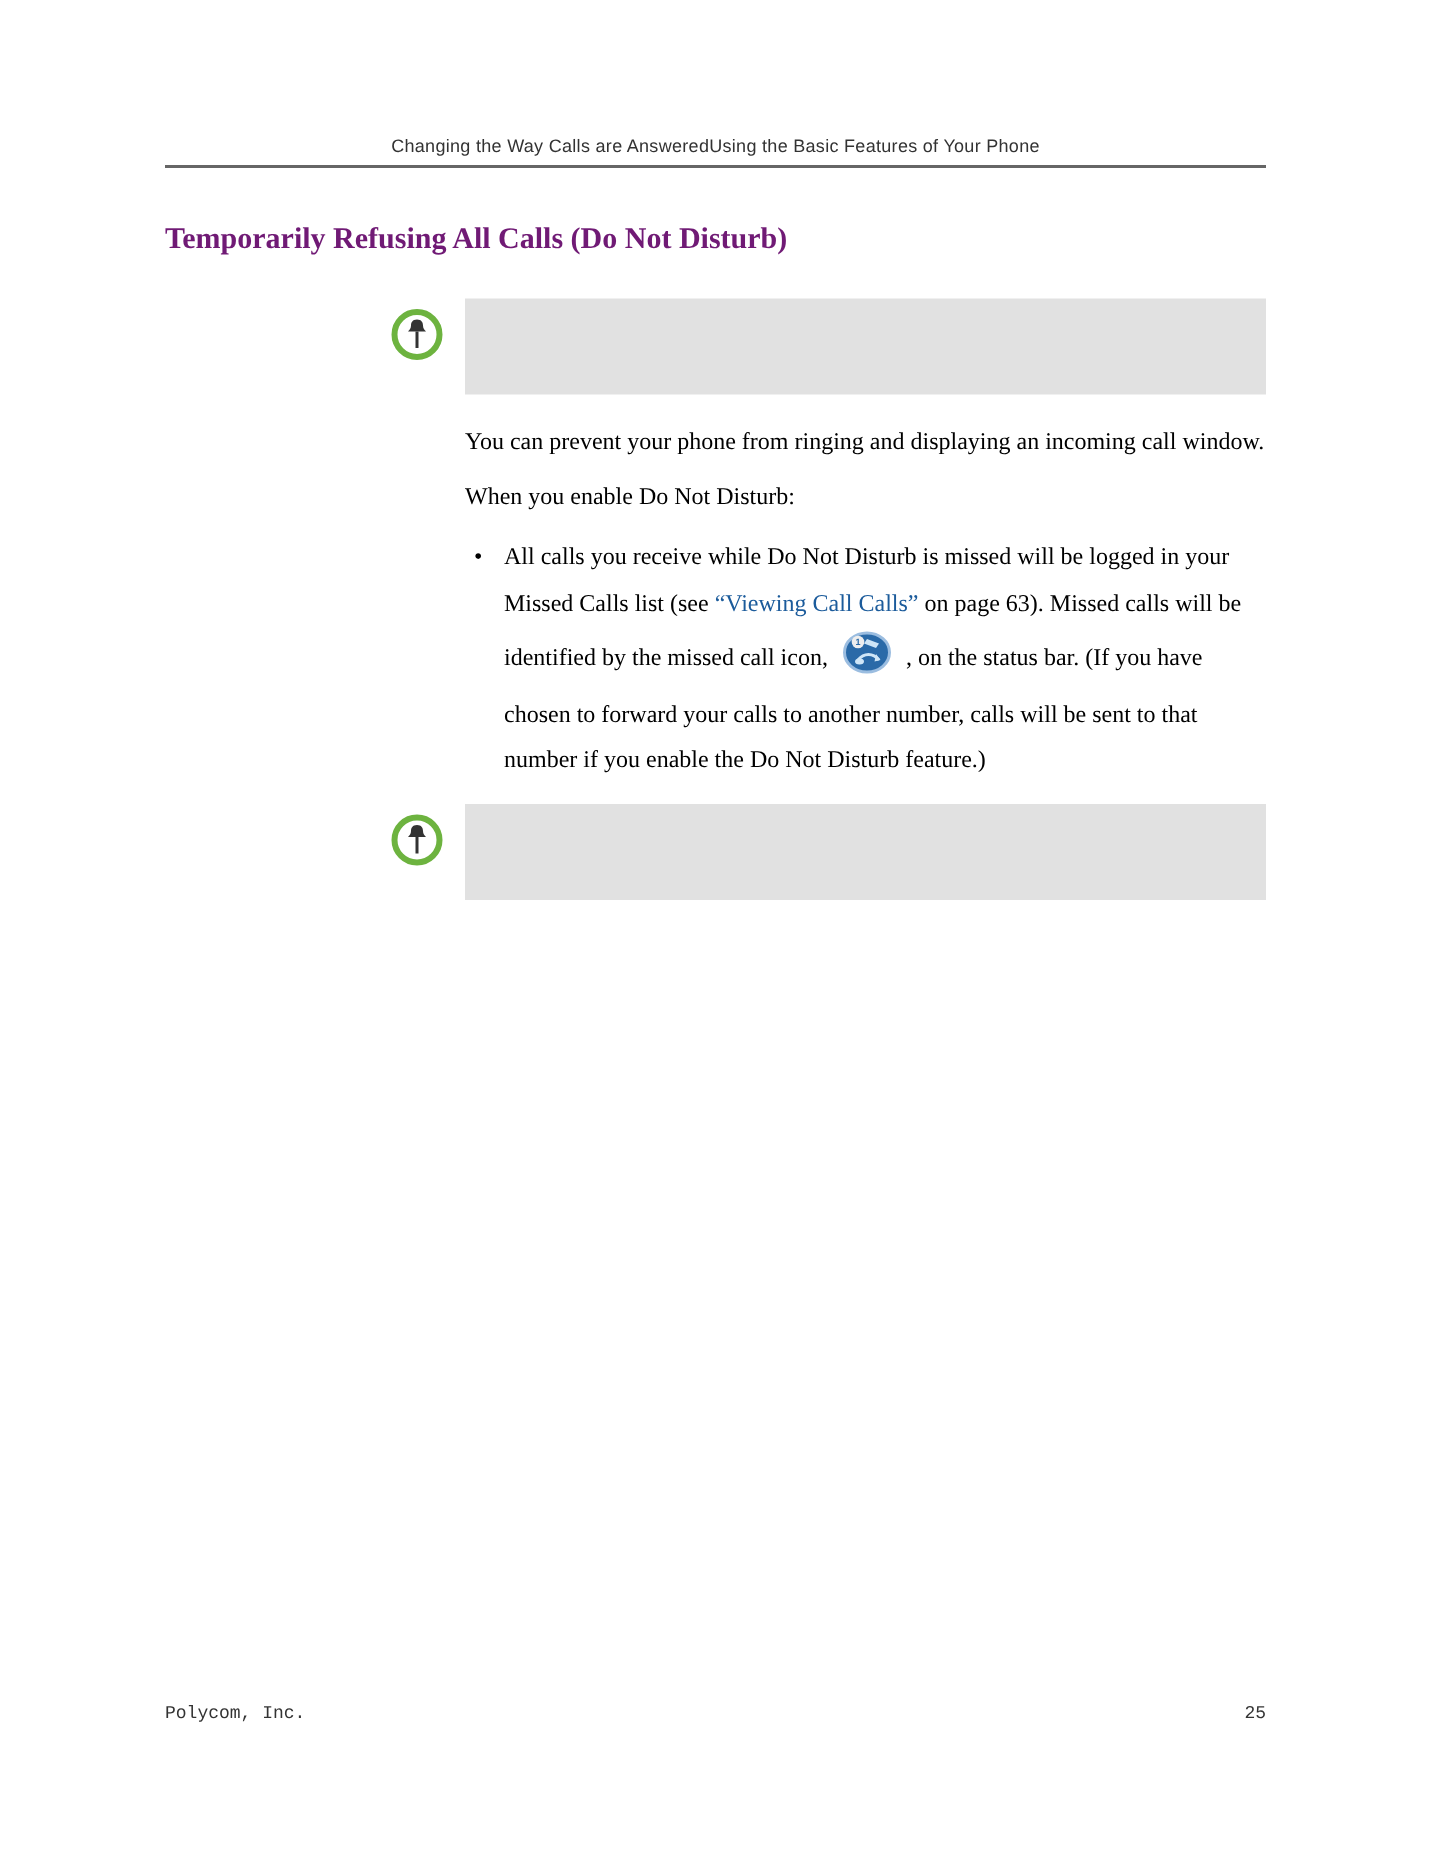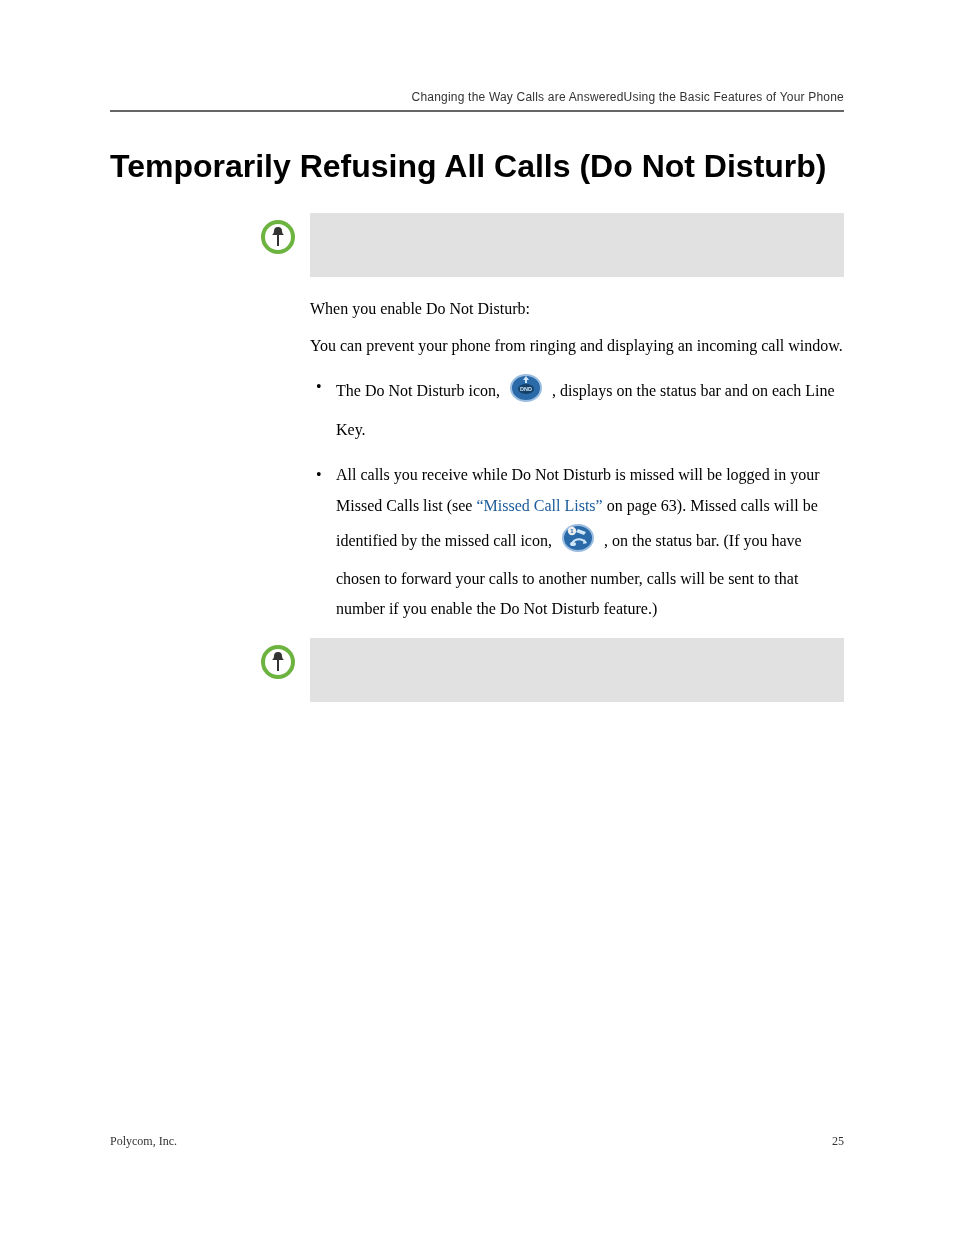--- a/index.html
+++ b/index.html
@@ -13,34 +13,34 @@
   }
   .page {
     position: relative;
     box-sizing: border-box;
     width: 954px;
     height: 1235px;
     padding: 90px 110px 70px 110px;
   }
   .top-bar {
     display: flex;
-    justify-content: flex-end;
+    justify-content: center;
     font-family: "Segoe UI", "Helvetica Neue", Arial, sans-serif;
     font-size: 12px;
     letter-spacing: 0.2px;
     color: #333;
     padding-bottom: 6px;
     border-bottom: 2px solid #666;
     margin-bottom: 36px;
   }
   h1.title {
-    font-family: Liberation Sans, sans-serif;
+    font-family: Liberation Serif, serif;
     font-weight: 600;
-    font-size: 32px;
-    color: #000000;
+    font-size: 20px;
+    color: #701a75;
     margin: 0 0 28px 0;
   }
   .note-row {
     display: flex;
     align-items: flex-start;
     margin-bottom: 20px;
   }
   .note-icon-col {
     width: 60px;
     flex: 0 0 60px;
@@ -118,21 +118,21 @@
     color: #1b5b9b;
     text-decoration: none;
   }
   .footer {
     position: absolute;
     left: 110px;
     right: 110px;
     bottom: 86px;
     display: flex;
     justify-content: space-between;
-    font-family: Liberation Serif, serif;
+    font-family: Liberation Mono, monospace;
     font-size: 12px;
     color: #333;
   }
   .li-line {
     line-height: 2;
   }
 </style>
 </head>
 <body>
 
@@ -150,41 +150,29 @@
       <svg class="note-icon" viewBox="0 0 36 36">
         <circle cx="18" cy="18" r="15" fill="none" stroke="#6db33f" stroke-width="4"></circle>
         <path d="M18 8 c3 0 4 2 4 4 c0 2 1 3 2 4 h-12 c1 -1 2 -2 2 -4 c0 -2 1 -4 4 -4 z" fill="#333"></path>
         <rect x="17" y="16" width="2" height="11" fill="#333"></rect>
       </svg>
     </div>
     <div class="note-body"></div>
   </div>
 
   <div class="content">
+    <p class="para">You can prevent your phone from ringing and displaying an incoming call window.</p>
     <p class="para">When you enable Do Not Disturb:</p>
-    <p class="para">You can prevent your phone from ringing and displaying an incoming call window.</p>
 
     <ul class="bullets">
-      <li class="li-line">
-        <span>The Do Not Disturb icon, </span>
-        <span class="inline-icon">
-          <svg class="dnd-badge" viewBox="0 0 36 32">
-            <ellipse cx="18" cy="17" rx="15" ry="13" fill="#2a6aa8" stroke="#9bbde0" stroke-width="2"></ellipse>
-            <path d="M18 5 l-3 4 h2 v3 h2 v-3 h2 z" fill="#cfe6f7"></path>
-            <ellipse cx="18" cy="18" rx="8" ry="5" fill="#15406a"></ellipse>
-            <text x="18" y="20" text-anchor="middle" font-size="5.5" font-family="Arial" fill="#cfe6f7" font-weight="bold">DND</text>
-          </svg>
-        </span>
-        <span> , displays on the status bar and on each Line Key.</span>
-      </li>
 
 
 
       <li class="li-line" style="line-height:1.9;">
-        <span>All calls you receive while Do Not Disturb is missed will be logged in your Missed Calls list (see </span><a href="#" class="link">“Missed Call Lists”</a><span> on page 63). Missed calls will be identified by the missed call icon, </span>
+        <span>All calls you receive while Do Not Disturb is missed will be logged in your Missed Calls list (see </span><a href="#" class="link">“Viewing Call Calls”</a><span> on page 63). Missed calls will be identified by the missed call icon, </span>
         <span class="inline-icon">
           <svg class="missed-badge" viewBox="0 0 36 32">
             <ellipse cx="18" cy="17" rx="15" ry="13" fill="#2a6aa8" stroke="#9bbde0" stroke-width="2"></ellipse>
             <circle cx="12" cy="10" r="4.2" fill="#eee"></circle>
             <text x="12" y="12.3" text-anchor="middle" font-size="6" font-family="Arial" fill="#2a6aa8" font-weight="bold">1</text>
             <path d="M18 8 l8 3 l-2 3 l-8 -3 z" fill="#cfe6f7"></path>
             <path d="M12 22 c4 -5 10 -5 14 0" fill="none" stroke="#cfe6f7" stroke-width="2"></path>
             <path d="M24 18 l3 4 l-4 1 z" fill="#cfe6f7"></path>
             <ellipse cx="13" cy="23" rx="3" ry="2" fill="#cfe6f7"></ellipse>
           </svg>

